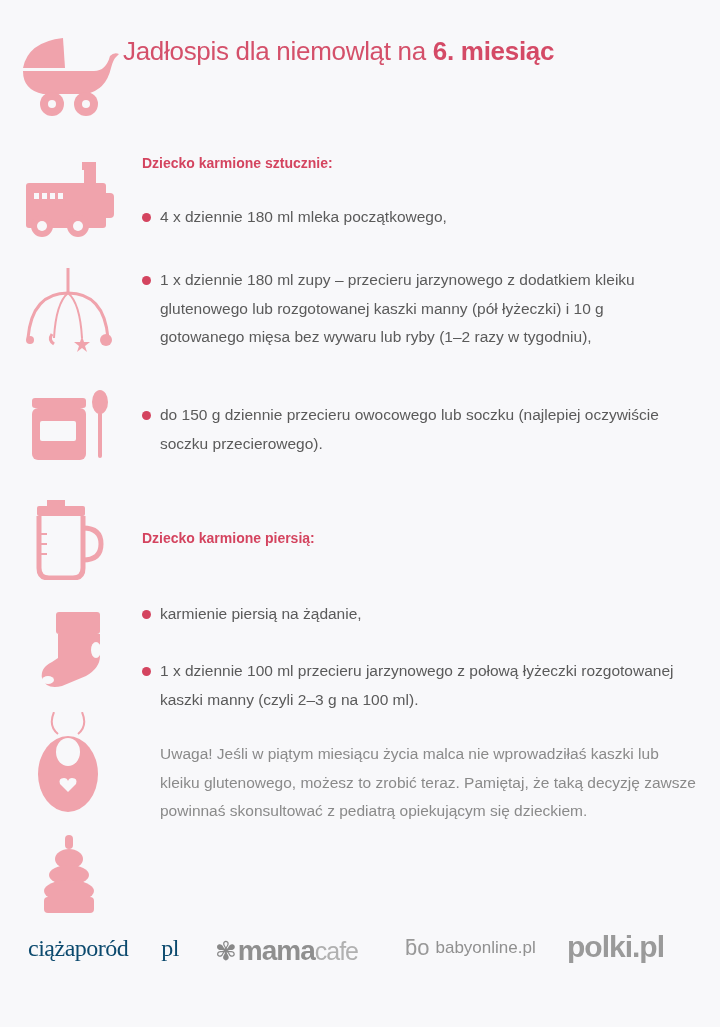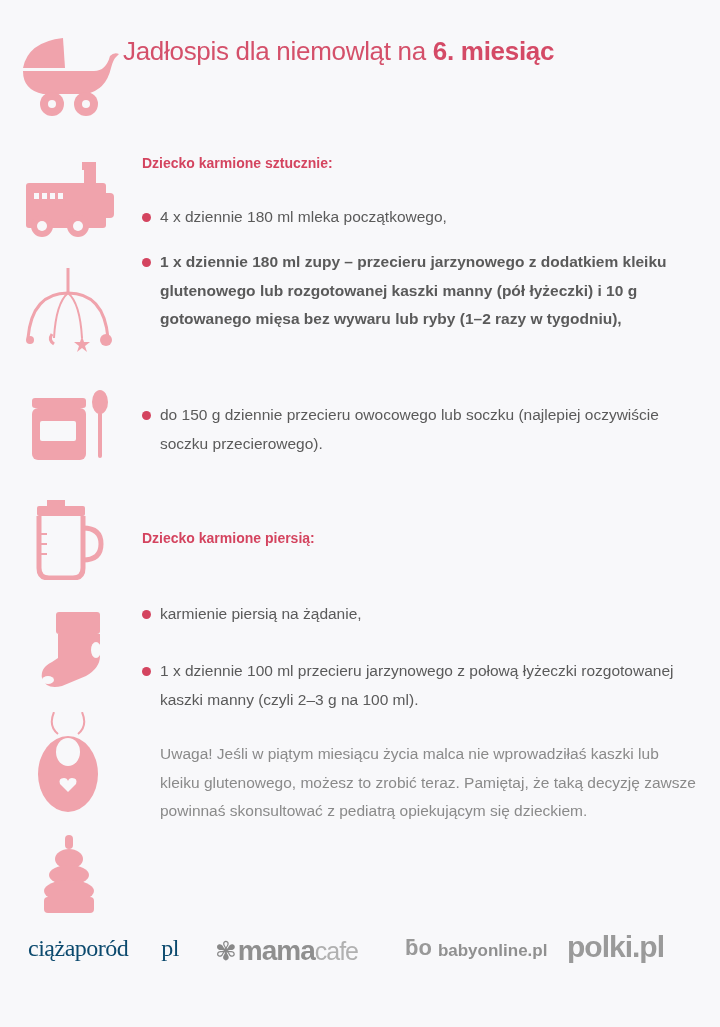--- a/index.html
+++ b/index.html
@@ -9,21 +9,21 @@
   .title { position:absolute; left:123px; top:36px; font-size:26px; color:#d4506a; letter-spacing:-0.3px; }
   .title b { font-weight:bold; color:#d44a66; }
   .heading { position:absolute; left:142px; font-size:14px; font-weight:bold; color:#d4445f; }
   .item { position:absolute; left:142px; width:540px; font-size:15.5px; line-height:28.5px; color:#5a5a5a; padding-left:18px; }
   .item .dot { position:absolute; left:0; top:10px; width:9px; height:9px; border-radius:50%; background:#d4445f; }
   .note { position:absolute; left:160px; top:740px; width:540px; font-size:15.5px; line-height:28.5px; color:#8a8a8a; }
   .logo { position:absolute; top:935px; color:#9a9a9a; }
   .l1 { left:28px; font-family:"Liberation Serif", serif; font-size:24px; color:#0c4a6e; letter-spacing:-0.5px; }
   .l2 { left:215px; font-size:28px; font-weight:bold; color:#8f8f8f; letter-spacing:-1px; display:flex; align-items:center; }
   .l2 .cafe { font-weight:normal; font-size:25px; color:#b0b0b0; }
-  .l3 { left:405px; font-size:17px; color:#909090; display:flex; align-items:flex-end; gap:6px;font-weight:bold; }
+  .l3 { left:405px; font-size:17px; color:#909090; display:flex; align-items:center; gap:6px; }
   .l4 { left:567px; font-size:30px; font-weight:bold; color:#9a9a9a; letter-spacing:-1px; top:930px; }
 </style>
 </head>
 <body>
 
 <div class="icon" style="left:18px;top:38px;">
   <svg width="105" height="80" viewBox="0 0 105 80">
     <path d="M5 30 Q10 4 45 0 L47 30 Z" fill="#f0a3ac"></path>
     <path d="M5 33 L76 33 Q88 33 92 18 Q96 14 101 16 L98 19 Q95 22 93 30 Q88 52 68 56 L25 56 Q5 52 5 33 Z" fill="#f0a3ac"></path>
     <circle cx="34" cy="66" r="12" fill="#f0a3ac"></circle>
@@ -115,21 +115,21 @@
 
 <div class="title">
   <span>Jadłospis dla niemowląt na </span><b>6. miesiąc</b>
 </div>
 
 <div class="heading" style="top:155px;">Dziecko karmione sztucznie:</div>
 <div class="item" style="top:203px;">
   <span class="dot"></span>
   <span>4 x dziennie 180 ml mleka początkowego,</span>
 </div>
-<div class="item" style="top:248px;font-weight:bold;">
+<div class="item" style="top:266px;">
   <span class="dot"></span>
   <span>1 x dziennie 180 ml zupy – przecieru jarzynowego z dodatkiem kleiku glutenowego lub rozgotowanej kaszki manny (pół łyżeczki) i 10 g gotowanego mięsa bez wywaru lub ryby (1–2 razy w tygodniu),</span>
 </div>
 <div class="item" style="top:401px;">
   <span class="dot"></span>
   <span>do 150 g dziennie przecieru owocowego lub soczku (najlepiej oczywiście soczku przecierowego).</span>
 </div>
 
 <div class="heading" style="top:530px;">Dziecko karmione piersią:</div>
 <div class="item" style="top:600px;">

